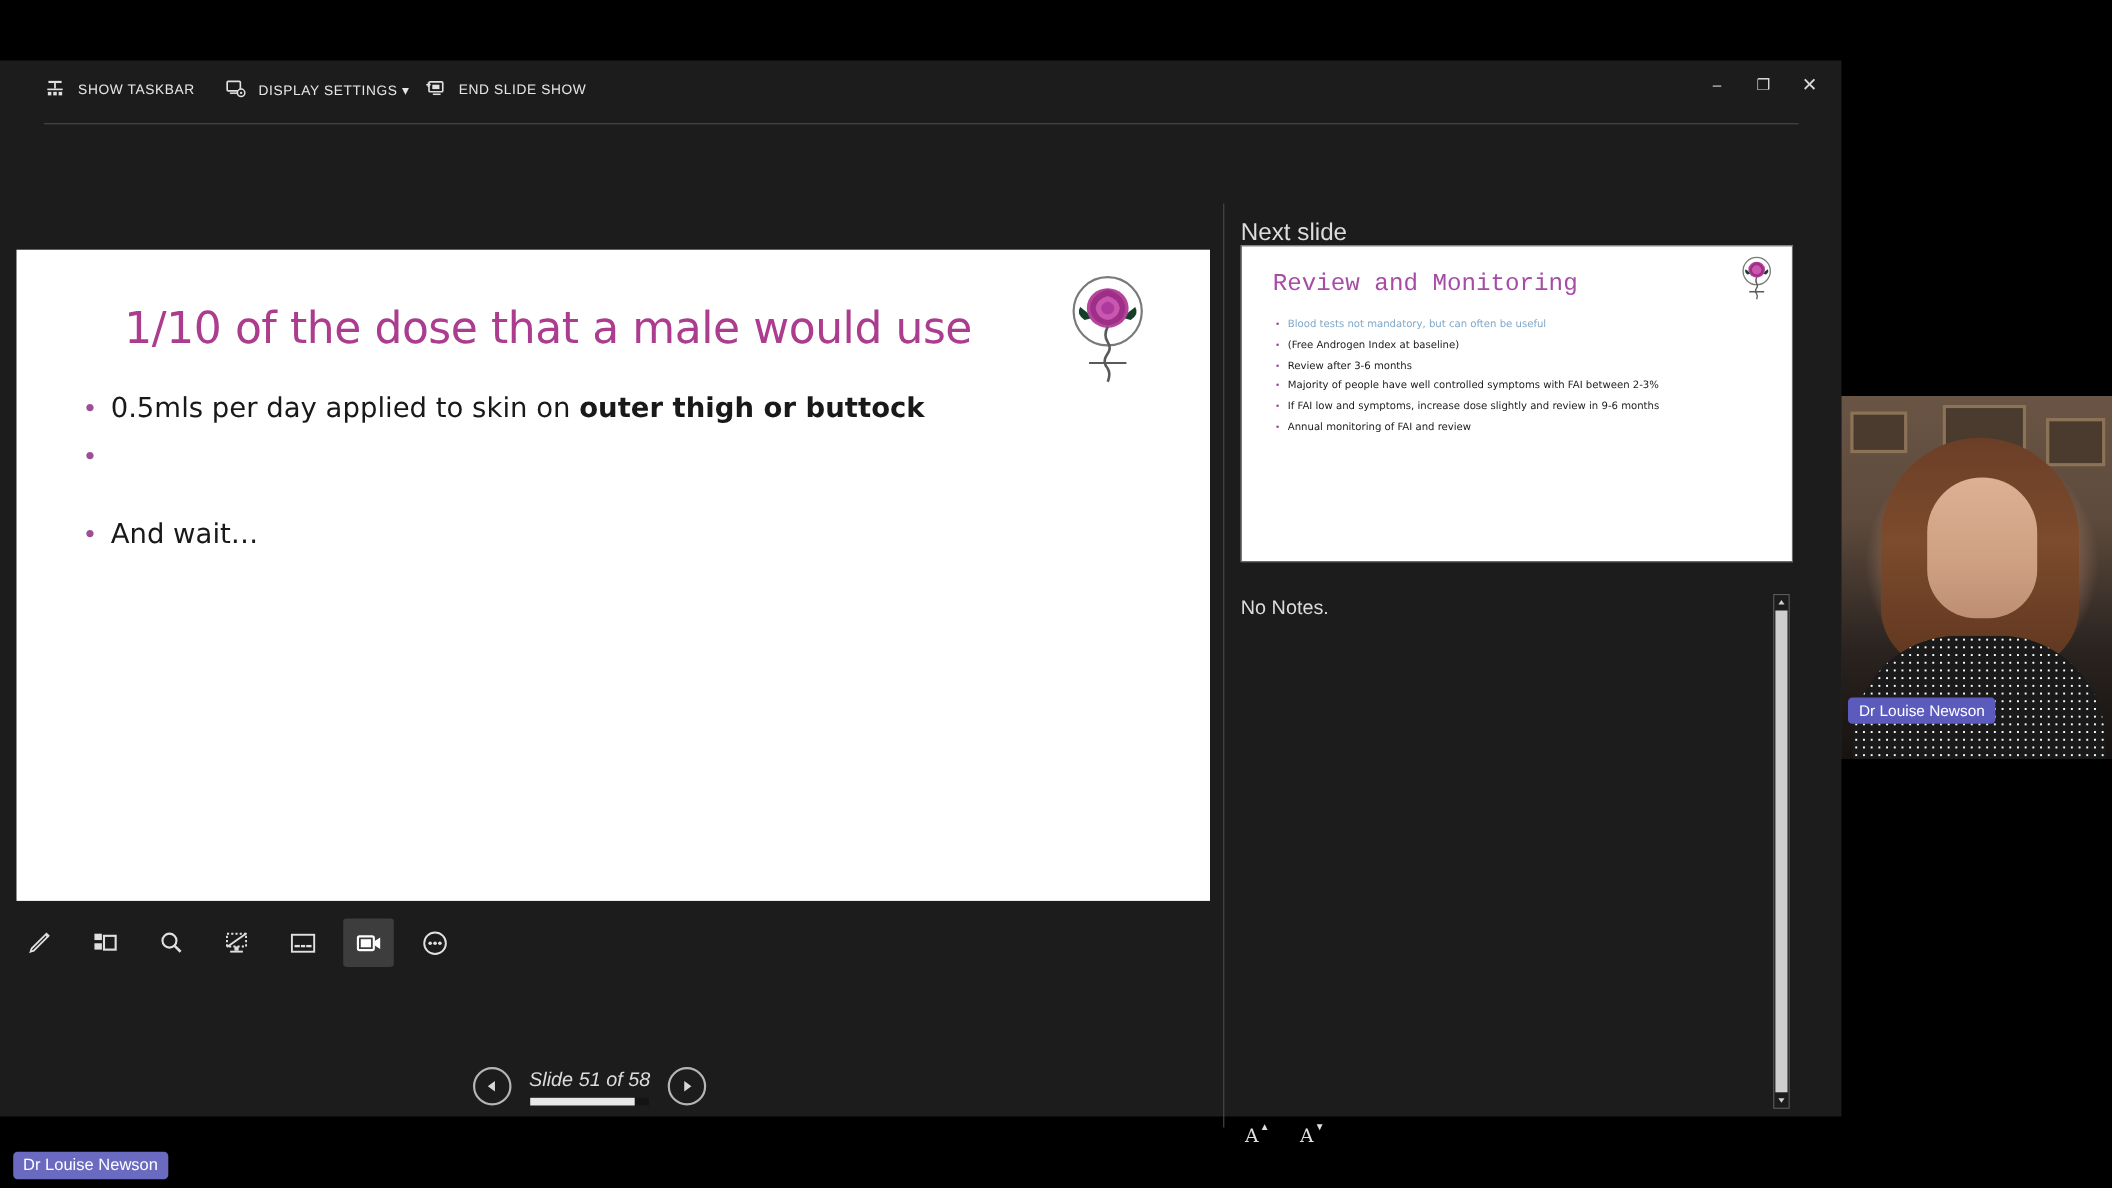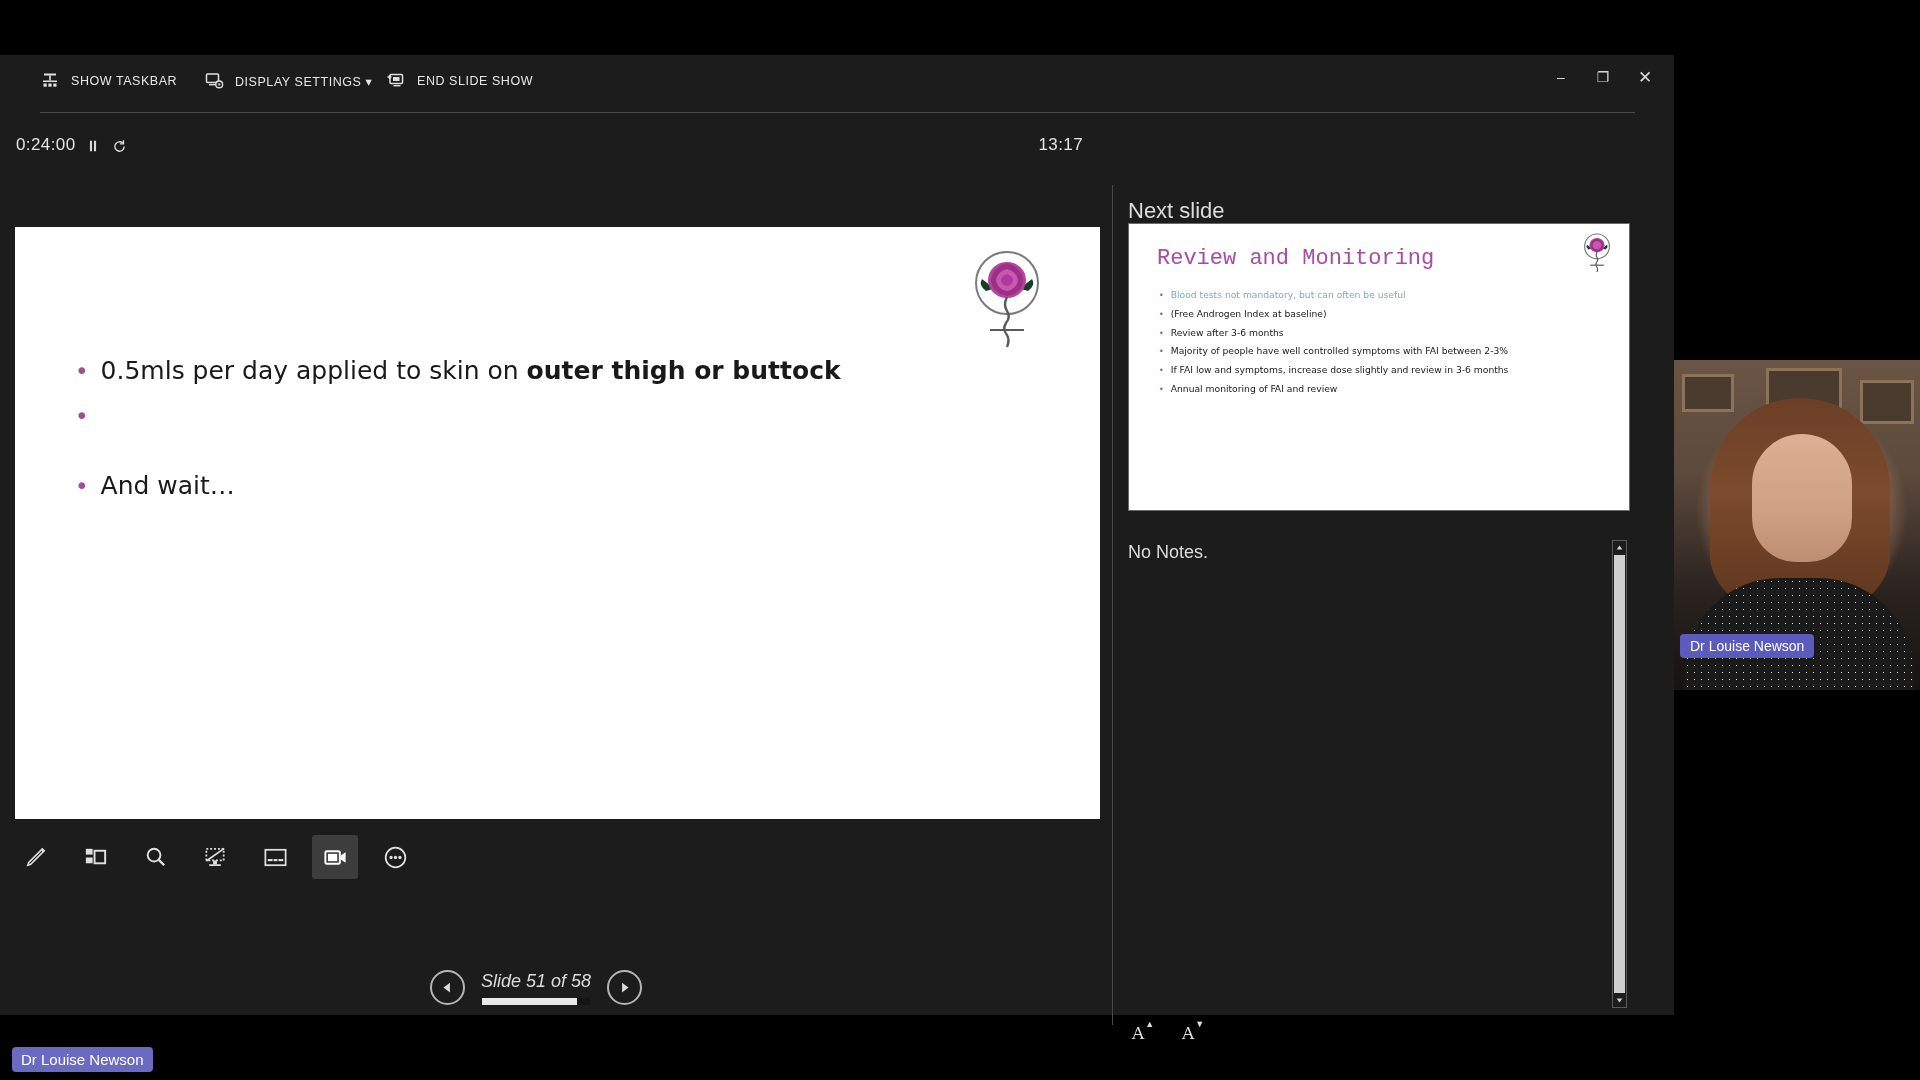--- a/index.html
+++ b/index.html
@@ -234,38 +234,23 @@
       </div>
 
       <div class="winbtns">
         <div class="winbtn">–</div>
         <div class="winbtn">❐</div>
         <div class="winbtn close">✕</div>
       </div>
     </div>
     <div class="cmdbar-rule"></div>
 
-    <div class="timerrow">
-      <span class="timer-txt">0:24:00</span>
-      <span class="tm-btn tm-pause">
-        <svg viewBox="0 0 16 16" width="14" height="14">
-          <rect x="4.5" y="2" width="2.4" height="12" fill="#dcdcdc"></rect>
-          <rect x="9.1" y="2" width="2.4" height="12" fill="#dcdcdc"></rect>
-        </svg>
-      </span>
-      <span class="tm-btn tm-reset">
-        <svg viewBox="0 0 16 16" width="15" height="15">
-          <path d="M13 8a5 5 0 1 1-1.6-3.7" fill="none" stroke="#dcdcdc" stroke-width="1.5"></path>
-          <path d="M12.2 1.4 L12.2 5.2 L8.4 5.2" fill="none" stroke="#dcdcdc" stroke-width="1.5"></path>
-        </svg>
-      </span>
-      <span class="clock-txt">13:17</span>
-    </div>
 
     <div class="slide-main">
+      <h1 class="slide-title">1/10 of the dose that a male would use</h1>
 
       <div class="bullets">
         <div class="bl b1">
           <span class="dot">•</span>
           <span><span>0.5mls per day applied to skin on </span><b>outer thigh or buttock</b></span>
         </div>
         <div class="bl b2">
           <span class="dot">•</span>
         </div>
         <div class="bl">
@@ -378,21 +363,21 @@
         <div class="nx-bl">
           <span class="ndot">•</span>
           <span>Review after 3-6 months</span>
         </div>
         <div class="nx-bl">
           <span class="ndot">•</span>
           <span>Majority of people have well controlled symptoms with FAI between 2-3%</span>
         </div>
         <div class="nx-bl">
           <span class="ndot">•</span>
-          <span>If FAI low and symptoms, increase dose slightly and review in 3-6 months</span>
+          <span>If FAI low and symptoms, increase dose slightly and review in 9-6 months</span>
         </div>
         <div class="nx-bl">
           <span class="ndot">•</span>
           <span>Annual monitoring of FAI and review</span>
         </div>
       </div>
 
       <span class="rose-next">
         <svg viewBox="0 0 90 110" width="36" height="44">
           <circle cx="45" cy="36" r="31" fill="none" stroke="#7a7a7a" stroke-width="3"></circle>

